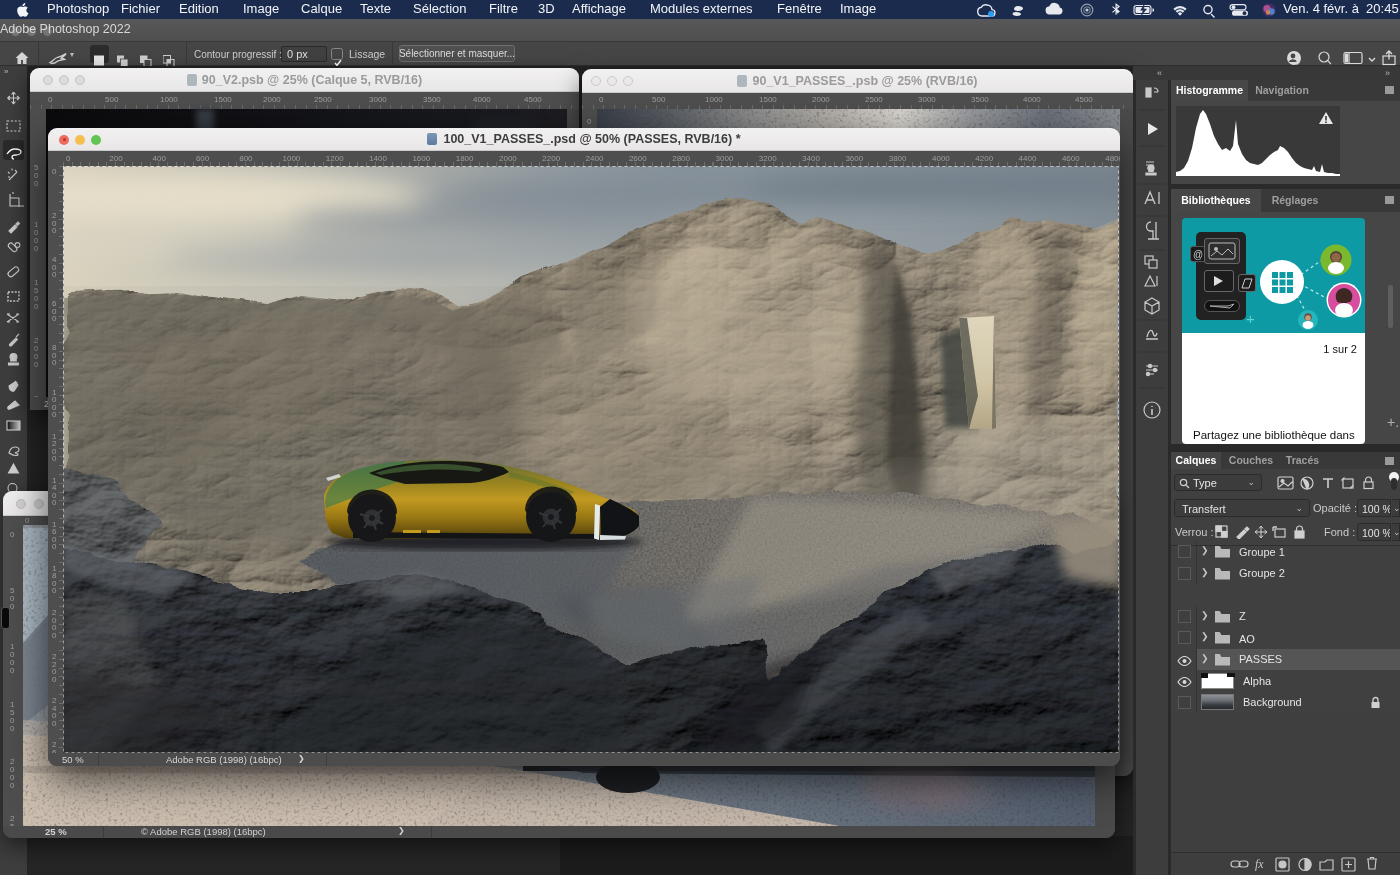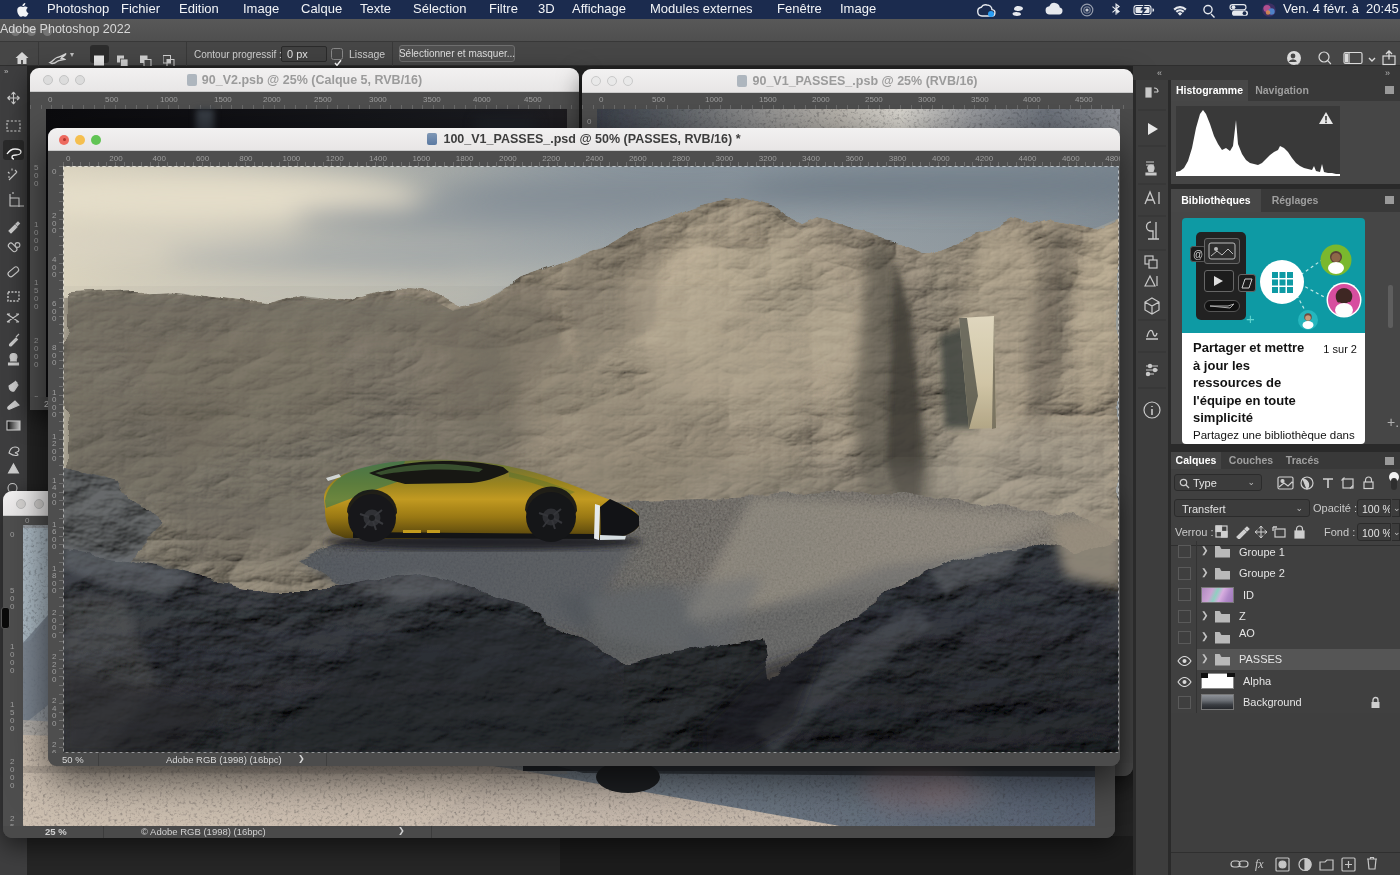--- a/index.html
+++ b/index.html
@@ -748,21 +748,20 @@
                   <ellipse cx="88" cy="66" rx="9" ry="7" fill="#fdfdfd"></ellipse>
                   <circle cx="88" cy="53" r="5" fill="#a1887f"></circle>
                   <path d="M80 50a8.5 8.5 0 0 1 16 0c1 4-1 7-2 8l-12 .5c-1-1-3-4-2-8.5z" fill="#3e2723"></path>
               <circle cx="52" cy="76" r="10" fill="#25b6bd"></circle>
                   <circle cx="52" cy="73" r="3.8" fill="#6d4c41"></circle>
                   <ellipse cx="52" cy="81" rx="5.5" ry="4" fill="#fff"></ellipse>
                   <circle cx="52" cy="74" r="2.8" fill="#c79b7a"></circle>
             </svg>
           </div>
           <div class="abs" style="left:0;top:115px;width:183px;height:111px;background:#fff;color:#111">
-            <div style="position:absolute;left:11px;top:6px;width:145px;font-size:13px;line-height:17.5px;font-weight:bold">Partager et mettre<br>à jour les<br>ressources de<br>l'équipe en toute<br>simplicité</div>
             <div style="position:absolute;right:8px;top:10px;font-size:11px">1 sur 2</div>
             <div style="position:absolute;left:11px;top:96px;font-size:11.5px">Partagez une bibliothèque dans</div>
           </div>
         </div>
         <div class="abs" style="left:217px;top:96px;width:5px;height:43px;background:#5e5e5e;border-radius:2px"></div>
         <span style="position:absolute;left:216px;top:225px;color:#b0b0b0;font-size:14px">+.</span>
       </div>
       <div class="abs" style="left:0;top:364px;width:229px;height:8px;background:#2a2a2a"></div>
 
       <div class="abs" style="left:0;top:372px;width:229px;height:423px;background:#404040" id="layerspanel">
@@ -847,48 +846,41 @@
               <div class="abs" style="left:26px;top:0;width:203px;height:21.5px;background:transparent"></div>
               <span style="position:absolute;left:7px;top:4px;width:13px;height:13px;border:1px solid #5a5a5a;background:#3f3f3f"></span>
               <div class="abs" style="left:25px;top:0;width:1px;height:100%;background:#333"></div>
               <span style="position:absolute;left:30px;top:4px;color:#c2c2c2;font-size:9px">❯</span>
               <svg style="position:absolute;left:43px;top:4px" width="17" height="13" viewBox="0 0 17 13">
                 <path d="M1 2h5l1.5 2H16v8.5H1z" fill="#b9b9b9"></path>
                 <path d="M1 2V1h4.5L7 2.5" fill="#b9b9b9"></path>
               </svg>
               <span style="position:absolute;left:68px;top:4.5px;color:#e4e4e4;font-size:11px">Groupe 2</span>
             </div>
-        <div class="abs" style="left:0;top:132.0px;width:229px;height:21.5px">
-              <div class="abs" style="left:26px;top:0;width:203px;height:21.5px;background:transparent"></div>
-              <span style="position:absolute;left:7px;top:4px;width:13px;height:13px;border:1px solid #5a5a5a;background:#3f3f3f"></span>
-              <div class="abs" style="left:25px;top:0;width:1px;height:100%;background:#333"></div>
-              <div class="abs" style="left:30px;top:2.5px;width:33px;height:16px;background:linear-gradient(115deg,#b18bc0 0%,#cba4d4 30%,#8fd0c0 45%,#d8aee0 60%,#b089c8 80%,#9f78b8 100%);border:1px solid #777"></div>
-              <span style="position:absolute;left:72px;top:4.5px;color:#e4e4e4;font-size:11px">ID</span>
-            </div>
         <div class="abs" style="left:0;top:153.5px;width:229px;height:21.5px">
               <div class="abs" style="left:26px;top:0;width:203px;height:21.5px;background:transparent"></div>
               <span style="position:absolute;left:7px;top:4px;width:13px;height:13px;border:1px solid #5a5a5a;background:#3f3f3f"></span>
               <div class="abs" style="left:25px;top:0;width:1px;height:100%;background:#333"></div>
               <span style="position:absolute;left:30px;top:4px;color:#c2c2c2;font-size:9px">❯</span>
               <svg style="position:absolute;left:43px;top:4px" width="17" height="13" viewBox="0 0 17 13">
                 <path d="M1 2h5l1.5 2H16v8.5H1z" fill="#b9b9b9"></path>
                 <path d="M1 2V1h4.5L7 2.5" fill="#b9b9b9"></path>
               </svg>
               <span style="position:absolute;left:68px;top:4.5px;color:#e4e4e4;font-size:11px">Z</span>
             </div>
         <div class="abs" style="left:0;top:175.0px;width:229px;height:21.5px">
               <div class="abs" style="left:26px;top:0;width:203px;height:21.5px;background:transparent"></div>
               <span style="position:absolute;left:7px;top:4px;width:13px;height:13px;border:1px solid #5a5a5a;background:#3f3f3f"></span>
               <div class="abs" style="left:25px;top:0;width:1px;height:100%;background:#333"></div>
               <span style="position:absolute;left:30px;top:4px;color:#c2c2c2;font-size:9px">❯</span>
               <svg style="position:absolute;left:43px;top:4px" width="17" height="13" viewBox="0 0 17 13">
                 <path d="M1 2h5l1.5 2H16v8.5H1z" fill="#b9b9b9"></path>
                 <path d="M1 2V1h4.5L7 2.5" fill="#b9b9b9"></path>
               </svg>
-              <span style="position:absolute;left:68px;top:0;color:#e4e4e4;font-size:11px">AO</span>
+              <span style="position:absolute;left:68px;top:6px;color:#e4e4e4;font-size:11px">AO</span>
             </div>
         <div class="abs" style="left:0;top:196.5px;width:229px;height:21.5px">
               <div class="abs" style="left:26px;top:0;width:203px;height:21.5px;background:#555555"></div>
               <svg style="position:absolute;left:6px;top:7px" width="15" height="10" viewBox="0 0 15 10">
                 <path d="M1 5c2-3 4-4.5 6.5-4.5S12 2 14 5c-2 3-4 4.5-6.5 4.5S3 8 1 5z" fill="none" stroke="#d8d8d8" stroke-width="1.1"></path>
                 <circle cx="7.5" cy="5" r="2" fill="#d8d8d8"></circle>
               </svg>
               <div class="abs" style="left:25px;top:0;width:1px;height:100%;background:#333"></div>
               <span style="position:absolute;left:30px;top:4px;color:#c2c2c2;font-size:9px">❯</span>
               <svg style="position:absolute;left:43px;top:4px" width="17" height="13" viewBox="0 0 17 13">

